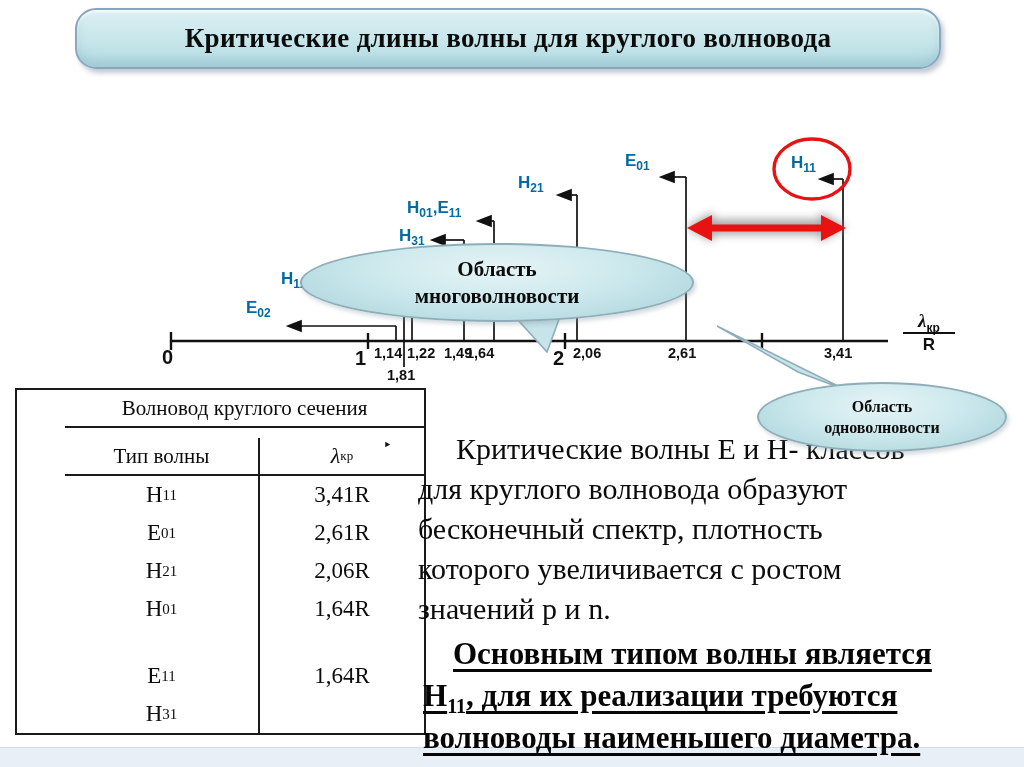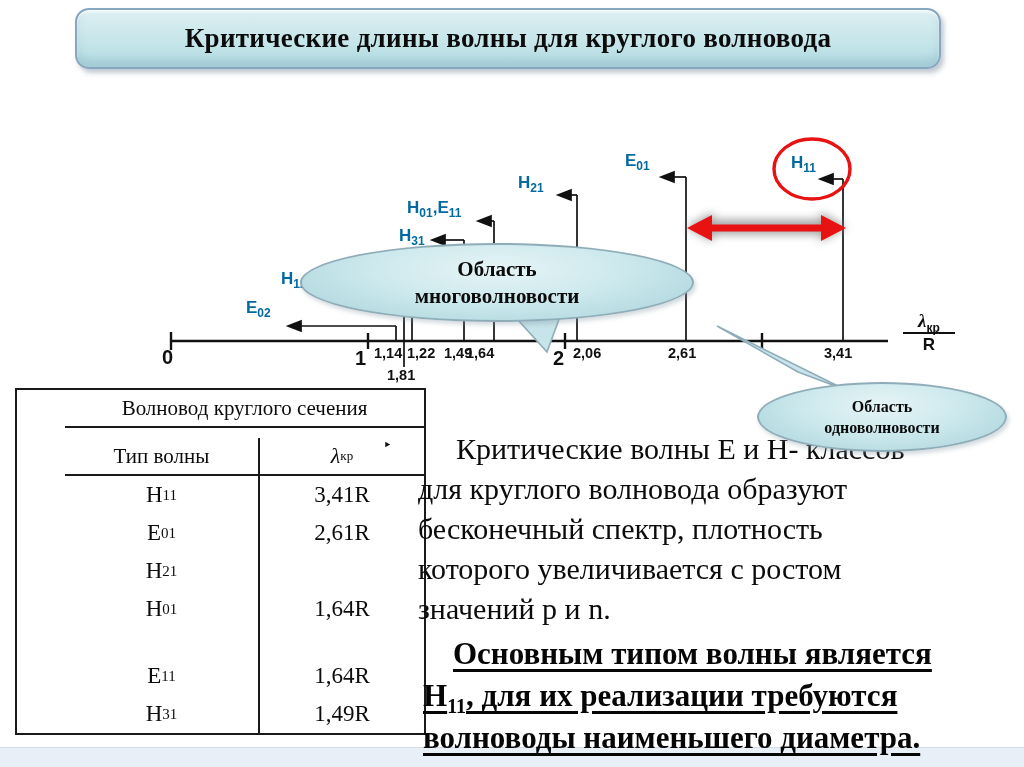--- a/index.html
+++ b/index.html
@@ -2,21 +2,21 @@
 <html><head>
 <meta charset="utf-8">
 <style>
   html,body{margin:0;padding:0;}
   body{width:1024px;height:767px;overflow:hidden;background:#ffffff;
        font-family:"Liberation Serif","DejaVu Serif",serif;}
   .slide{position:relative;width:1024px;height:767px;background:#ffffff;}
   .abs{position:absolute;}
 
   
-  .banner{left:75px;top:8px;width:862px;height:57px;border-radius:14px;
+  .banner{left:75px;top:8px;width:862px;height:57px;border-radius:21px;
     background:linear-gradient(180deg,#dceff2 0%,#c6e6ea 55%,#b2dbe2 100%);
     border:2px solid #87a7c0;
     box-shadow:3px 4px 5px rgba(120,135,155,.45), inset 0 -7px 9px rgba(110,150,170,.25), inset 0 2px 3px rgba(255,255,255,.85);
     display:flex;align-items:center;justify-content:center;z-index:4;}
   .banner-text{font-weight:bold;font-size:27px;color:#0c0c0c;letter-spacing:.3px;}
 
   
   svg.diagram{left:0;top:0;width:1024px;height:767px;z-index:1;pointer-events:none;}
 
   
@@ -219,20 +219,21 @@
           <span>E</span>
           <sub>01</sub>
         </div>
       <div class="c2">2,61R</div>
     </div>
     <div class="t-row t-data">
       <div class="c1">
           <span>H</span>
           <sub>21</sub>
         </div>
+      <div class="c2">2,06R</div>
     </div>
     <div class="t-row t-data">
       <div class="c1">
           <span>H</span>
           <sub>01</sub>
         </div>
       <div class="c2">1,64R</div>
     </div>
     <div class="t-row t-spacer">
       <div class="c1"></div>
@@ -243,21 +244,20 @@
           <span>E</span>
           <sub>11</sub>
         </div>
       <div class="c2">1,64R</div>
     </div>
     <div class="t-row t-data">
       <div class="c1">
           <span>H</span>
           <sub>31</sub>
         </div>
-      <div class="c2">1,49R</div>
     </div>
   </div>
 
   <div class="abs bullet">‣</div>
 
   <div class="abs para1">
     <div class="line indent">Критические волны Е и Н- классов</div>
     <div class="line">для круглого волновода образуют</div>
     <div class="line">бесконечный спектр, плотность</div>
     <div class="line">которого увеличивается с ростом</div>

